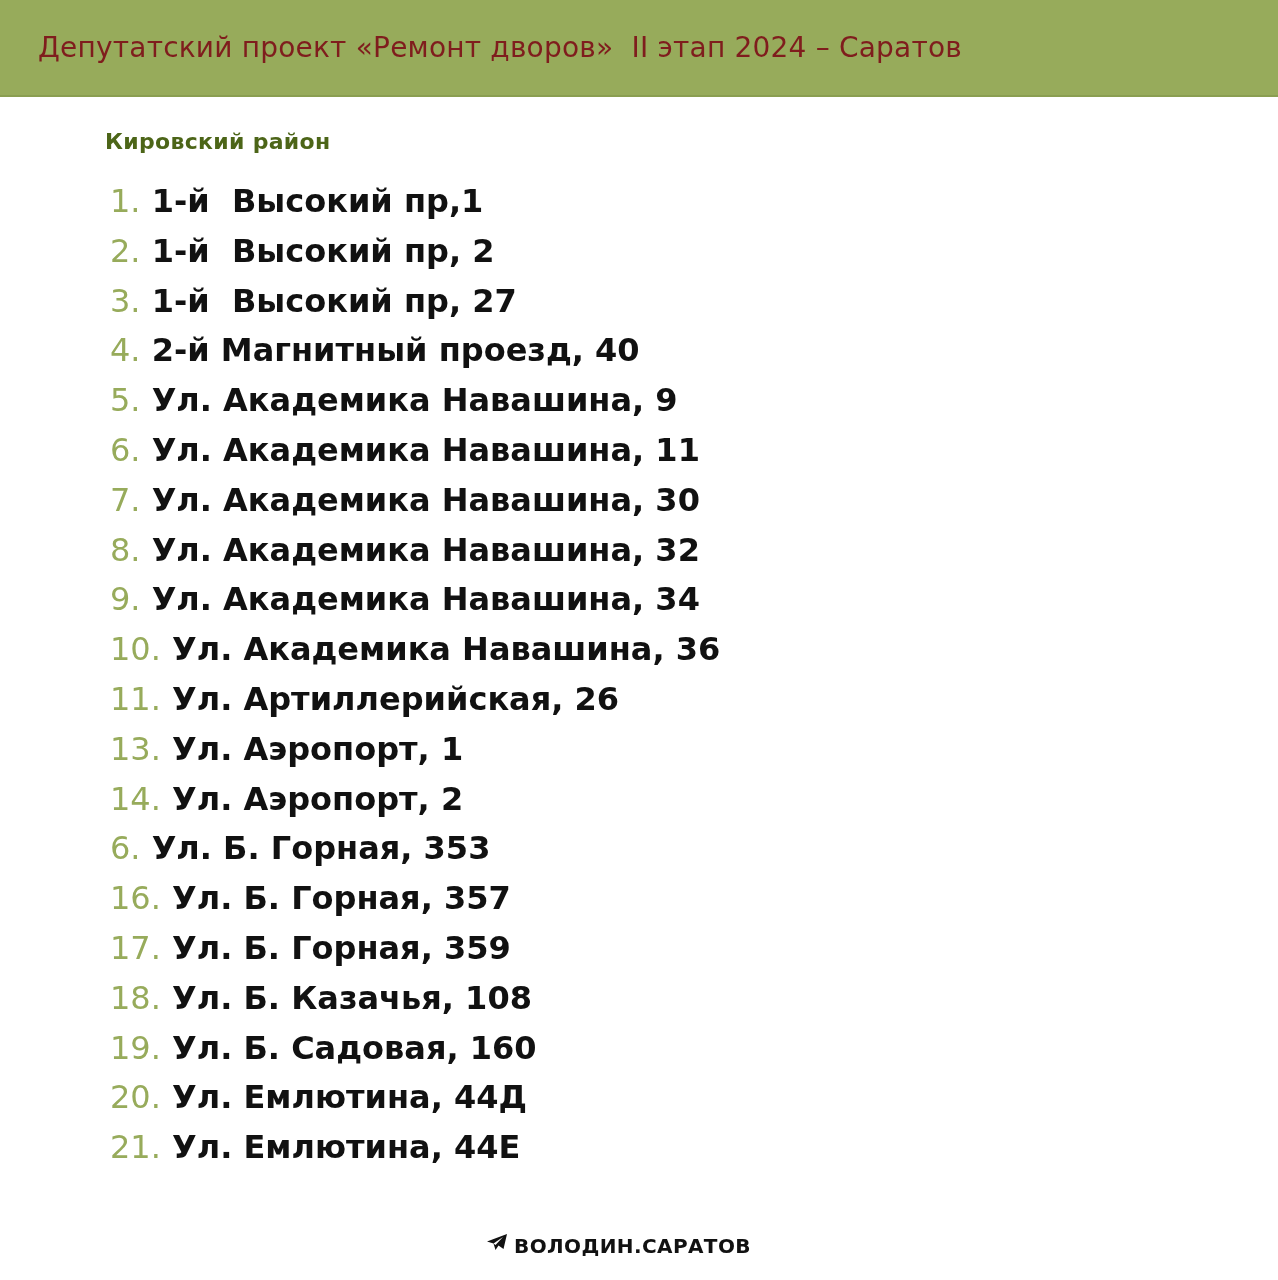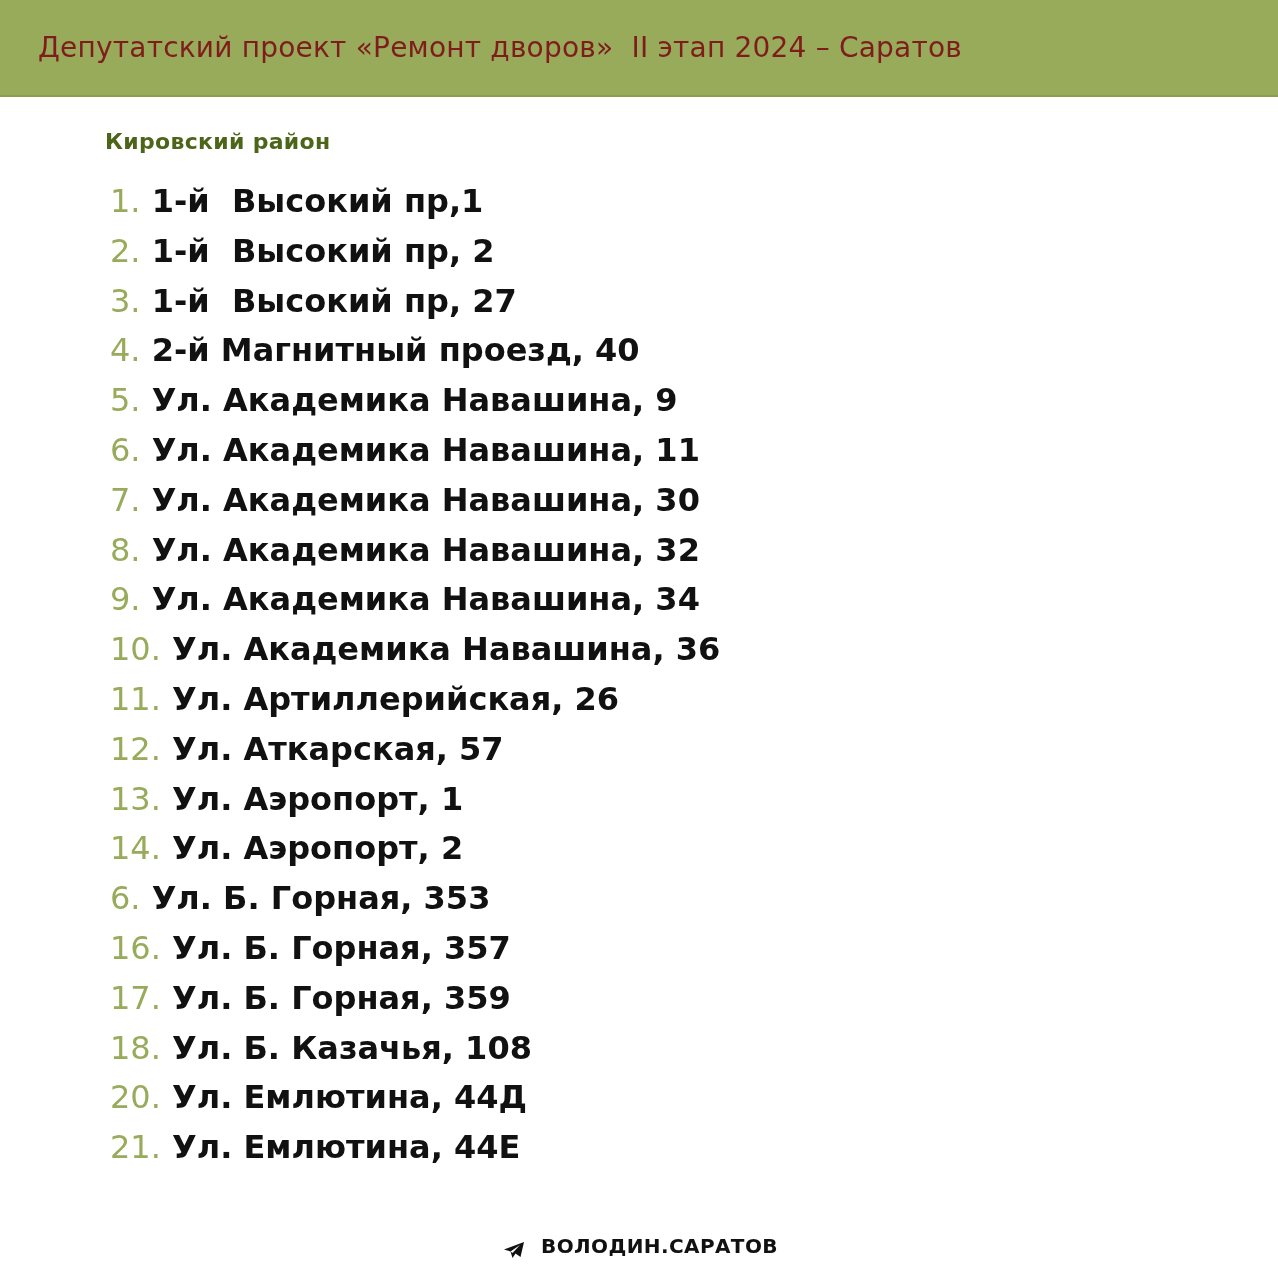--- a/index.html
+++ b/index.html
@@ -67,26 +67,26 @@
     .item-num {
       color: #97ab5b;
       font-weight: normal;
     }
     .item-text {
       color: #111111;
       font-weight: bold;
     }
     .footer-logo {
       position: absolute;
-      left: 503px;
+      left: 486px;
       top: 1233px;
       height: 26px;
       display: flex;
-      align-items: flex-end;
-      gap: 16px;
+      align-items: flex-start;
+      gap: 6px;
     }
     .footer-icon {
       width: 22px;
       height: 18px;
       display: inline-block;
     }
     .footer-text {
       font-family: "DejaVu Sans", sans-serif;
       font-weight: bold;
       font-size: 20px;
@@ -109,27 +109,27 @@
   <li class="list-item"><span class="item-num">2.</span><span class="item-text"> 1-й  Высокий пр, 2</span></li>
   <li class="list-item"><span class="item-num">3.</span><span class="item-text"> 1-й  Высокий пр, 27</span></li>
   <li class="list-item"><span class="item-num">4.</span><span class="item-text"> 2-й Магнитный проезд, 40</span></li>
   <li class="list-item"><span class="item-num">5.</span><span class="item-text"> Ул. Академика Навашина, 9</span></li>
   <li class="list-item"><span class="item-num">6.</span><span class="item-text"> Ул. Академика Навашина, 11</span></li>
   <li class="list-item"><span class="item-num">7.</span><span class="item-text"> Ул. Академика Навашина, 30</span></li>
   <li class="list-item"><span class="item-num">8.</span><span class="item-text"> Ул. Академика Навашина, 32</span></li>
   <li class="list-item"><span class="item-num">9.</span><span class="item-text"> Ул. Академика Навашина, 34</span></li>
   <li class="list-item"><span class="item-num">10.</span><span class="item-text"> Ул. Академика Навашина, 36</span></li>
   <li class="list-item"><span class="item-num">11.</span><span class="item-text"> Ул. Артиллерийская, 26</span></li>
-  <li class="list-item"><span class="item-num">12.</span><span class="item-text"> Ул. Аткарская, 57</span></li>
   <li class="list-item"><span class="item-num">13.</span><span class="item-text"> Ул. Аэропорт, 1</span></li>
   <li class="list-item"><span class="item-num">14.</span><span class="item-text"> Ул. Аэропорт, 2</span></li>
   <li class="list-item"><span class="item-num">6.</span><span class="item-text"> Ул. Б. Горная, 353</span></li>
   <li class="list-item"><span class="item-num">16.</span><span class="item-text"> Ул. Б. Горная, 357</span></li>
   <li class="list-item"><span class="item-num">17.</span><span class="item-text"> Ул. Б. Горная, 359</span></li>
   <li class="list-item"><span class="item-num">18.</span><span class="item-text"> Ул. Б. Казачья, 108</span></li>
+  <li class="list-item"><span class="item-num">19.</span><span class="item-text"> Ул. Б. Садовая, 160</span></li>
   <li class="list-item"><span class="item-num">20.</span><span class="item-text"> Ул. Емлютина, 44Д</span></li>
   <li class="list-item"><span class="item-num">21.</span><span class="item-text"> Ул. Емлютина, 44Е</span></li>
 </ol>
 
 <div class="footer-logo">
   <span class="footer-icon">
     <svg width="22" height="18" viewBox="0 0 22 18">
       <path d="M21 1 L1 8.5 L7.5 10.5 L9.5 17 L12.5 12.5 L17.5 16 Z" fill="#111111"></path>
       <path d="M7.5 10.5 L17 4 L9.5 12 Z" fill="#ffffff"></path>
     </svg>

